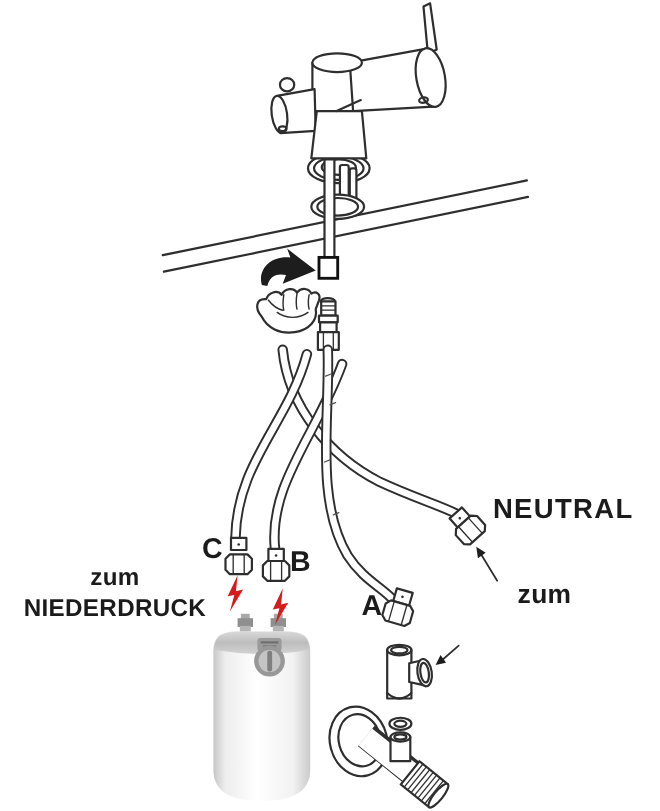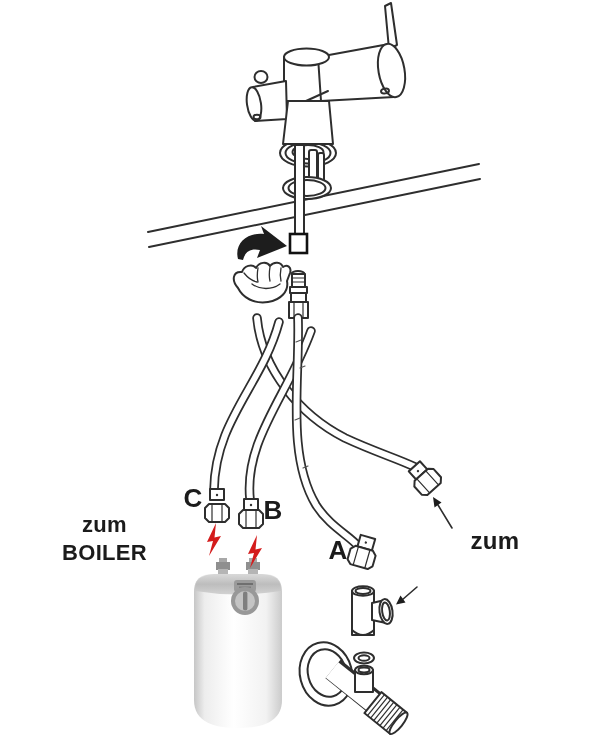--- a/index.html
+++ b/index.html
@@ -215,24 +215,25 @@
   <g>
     <line class="ln" style="stroke-width:1.6" x1="452" y1="528" x2="438" y2="505"></line>
     <polygon class="blk" points="433,497 441.5,502.5 434.5,507.5"></polygon>
   </g>
   <g>
     <line class="ln" style="stroke-width:1.6" x1="417" y1="587" x2="402" y2="600"></line>
     <polygon class="blk" points="396,604.5 405.5,602.5 400.5,595.5"></polygon>
   </g>
 </svg>
 
+<div class="lbl lbl-big" style="left:437px;top:449px;width:150px;">NEUTRAL</div>
 
 <div class="lbl lbl-block" style="left:12px;top:511px;width:185px;">
   <div>zum</div>
-  <div>BOILER</div>
+  <div>NIEDERDRUCK</div>
 </div>
 
 <div class="lbl lbl-block" style="left:395px;top:527px;width:200px;font-size:24px;line-height:27px;">
   <div>zum</div>
 </div>
 
 <div class="lbl lbl-letter" style="left:182px;top:483px;width:22px;">C</div>
 <div class="lbl lbl-letter" style="left:262px;top:495px;width:22px;">B</div>
 <div class="lbl lbl-letter" style="left:327px;top:535px;width:22px;">A</div>
 

